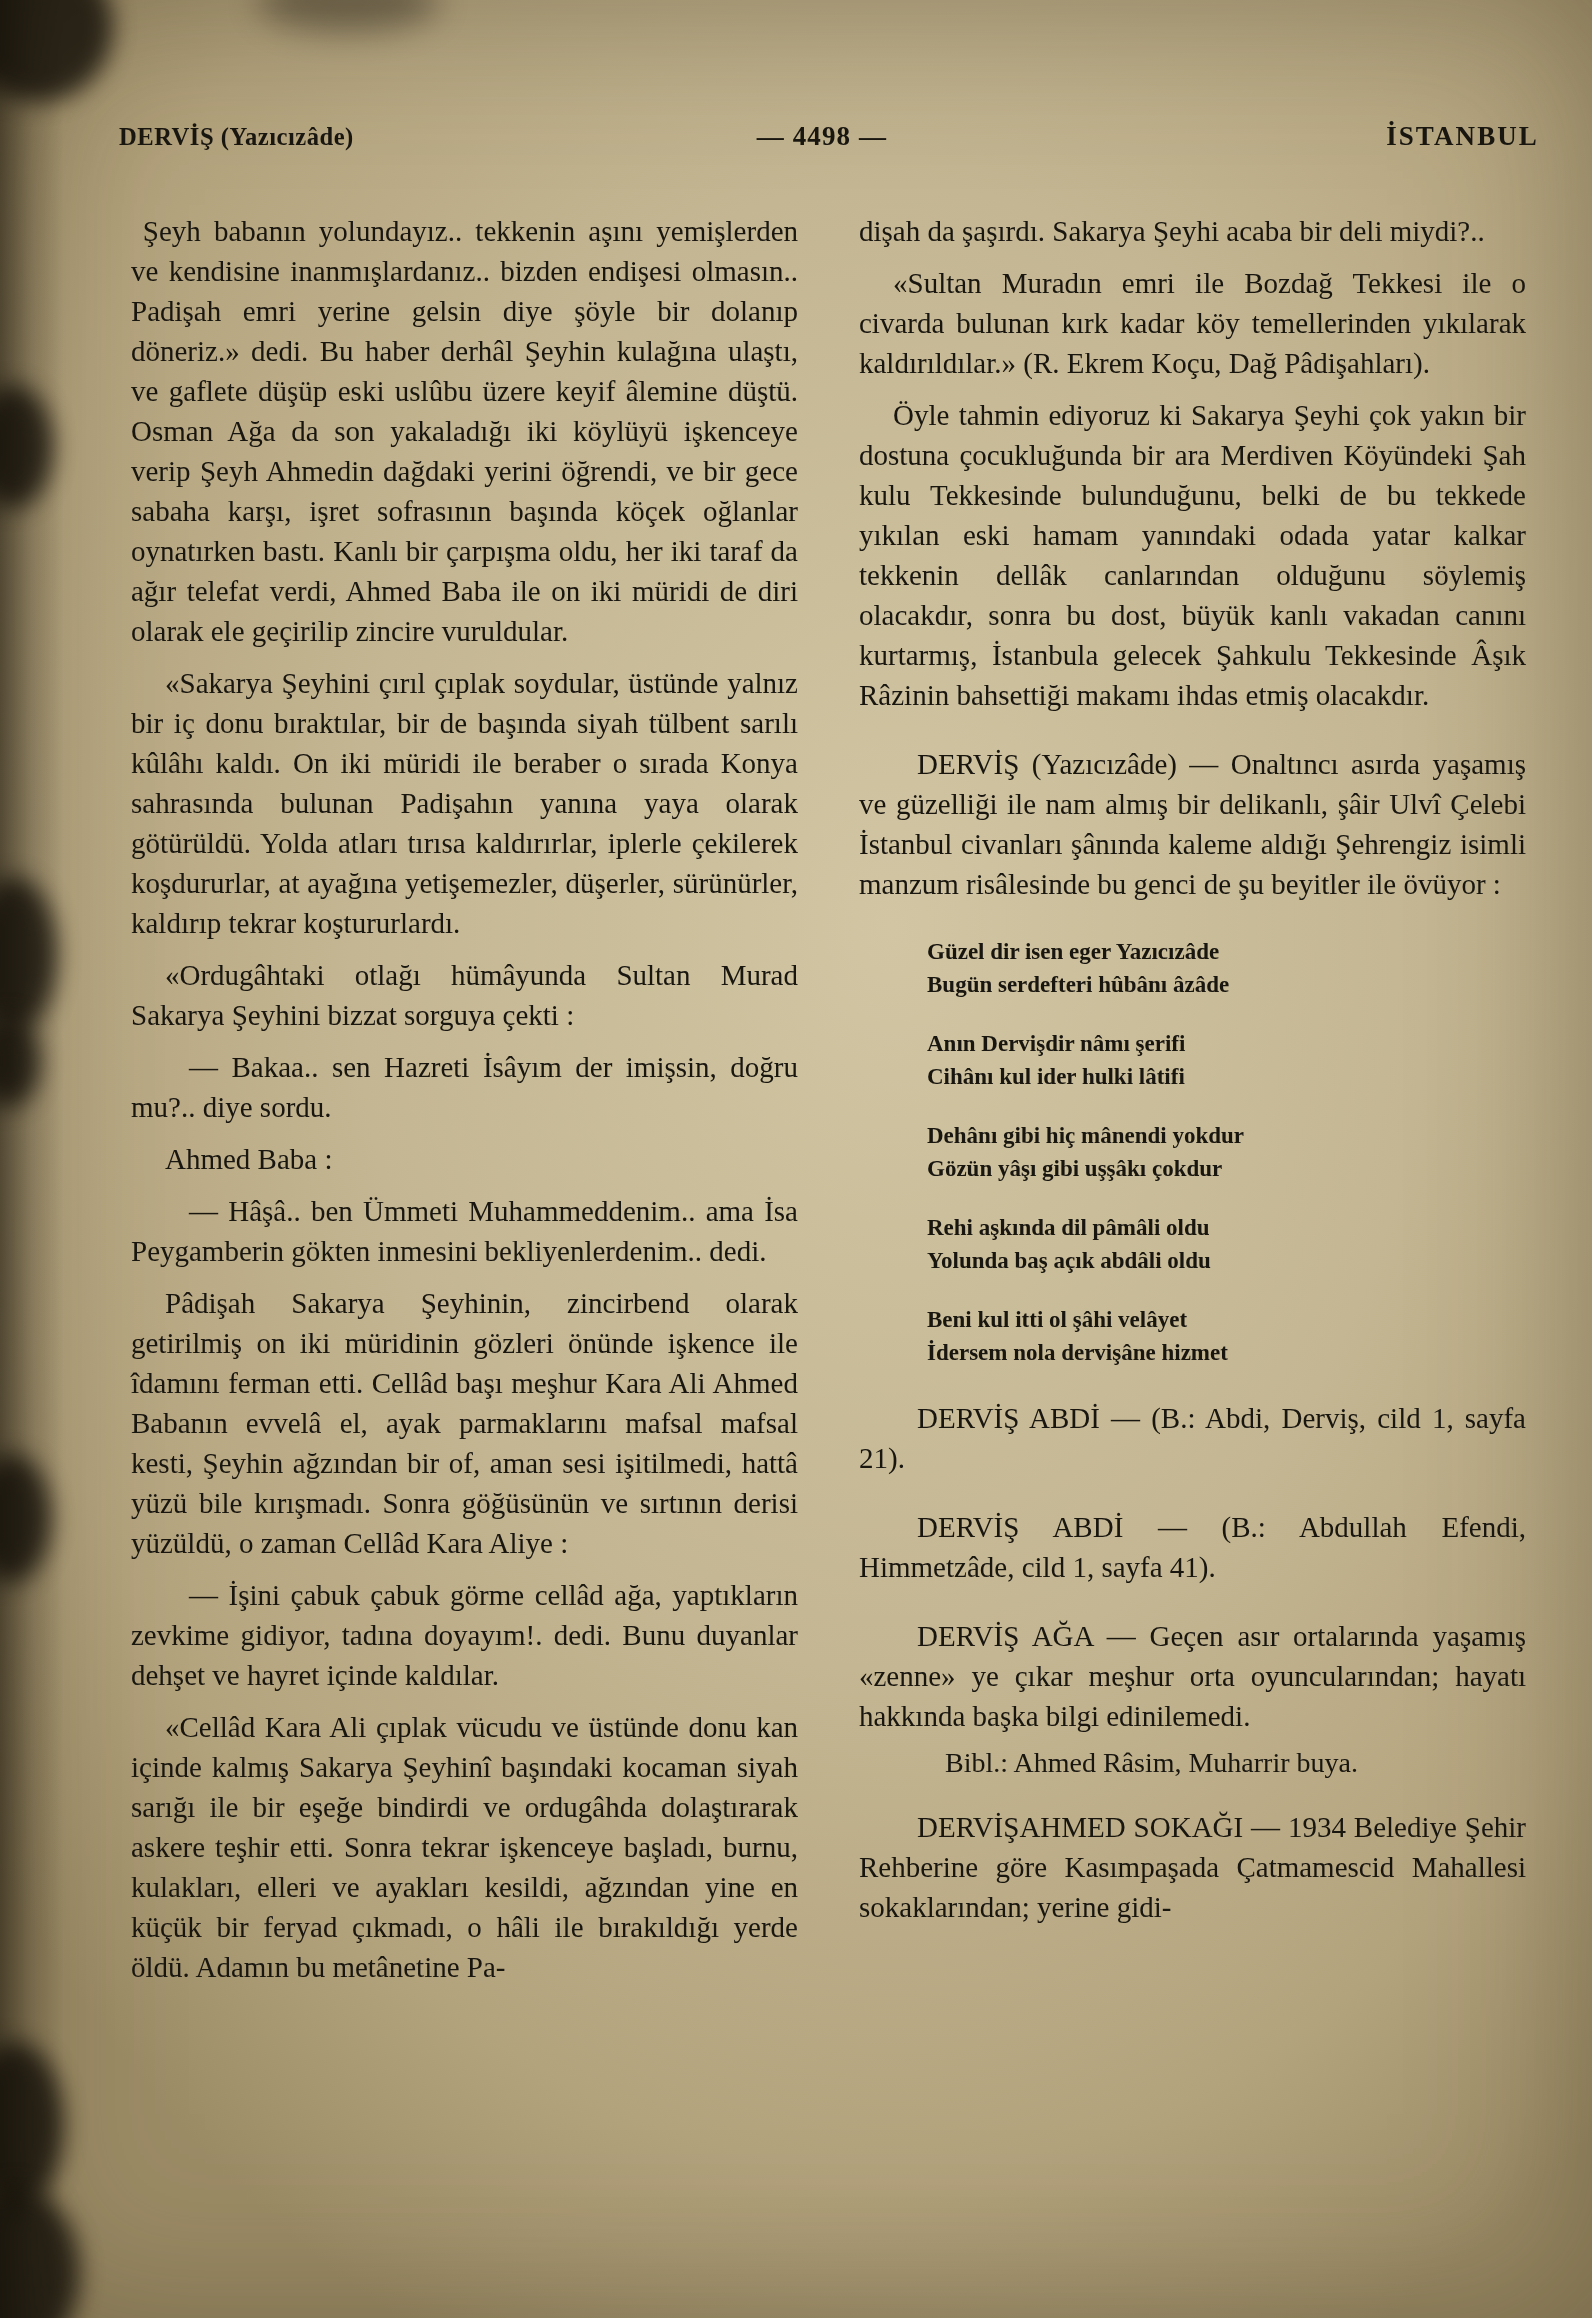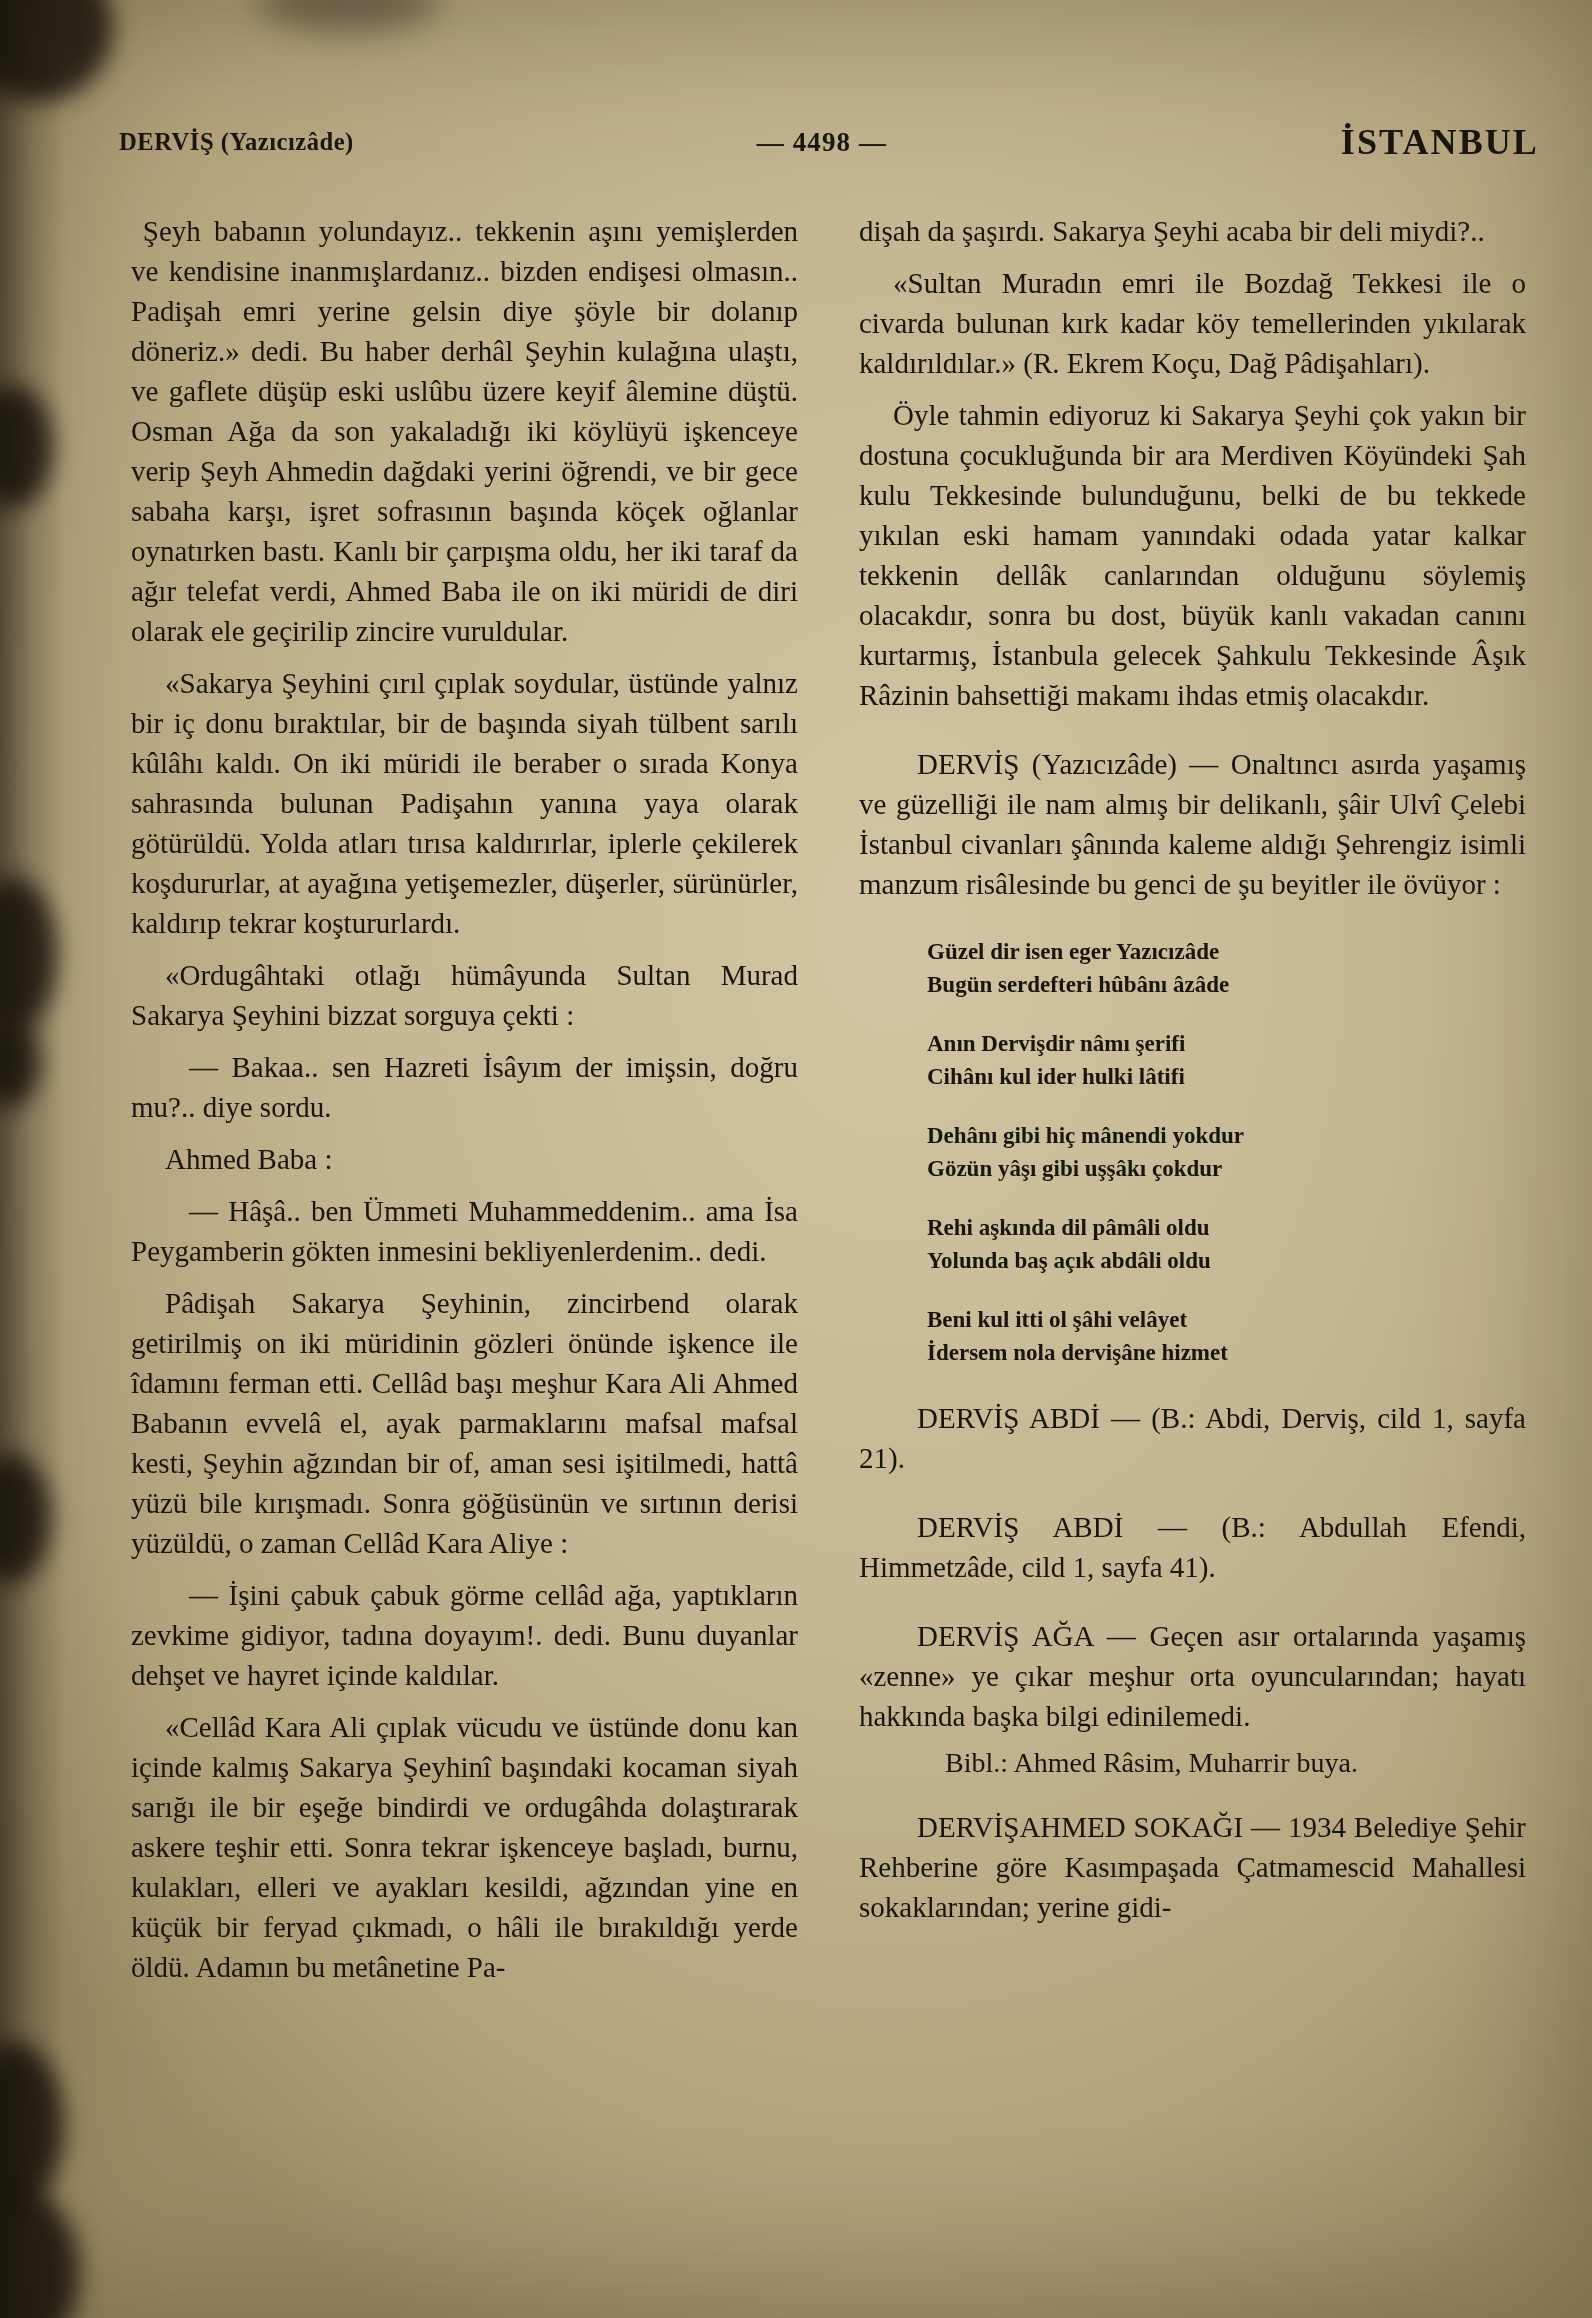--- a/index.html
+++ b/index.html
@@ -34,21 +34,21 @@
   .blob.soft { opacity: 0.38; filter: blur(16px); }
 
   .page-header {
     position: absolute;
     left: 119px; top: 121px; width: 1420px;
     display: flex; align-items: center;
     font-weight: bold;
   }
   .hdr-left   { width: 33%; font-size: 24.6px; letter-spacing: 0.5px; }
   .hdr-center { width: 33%; font-size: 27px; text-align: center; letter-spacing: 1.1px; }
-  .hdr-right  { width: 34%; font-size: 36px; text-align: right; letter-spacing: 2.1px; }
+  .hdr-right  { width: 34%; font-size: 27px; text-align: right; letter-spacing: 2.1px; }
 
   .columns {
     position: absolute;
     left: 119px; top: 199px; width: 1420px;
     display: flex; gap: 37px;
   }
   .col {
     width: 691px;
     font-size: 29px;
     line-height: 40px;

